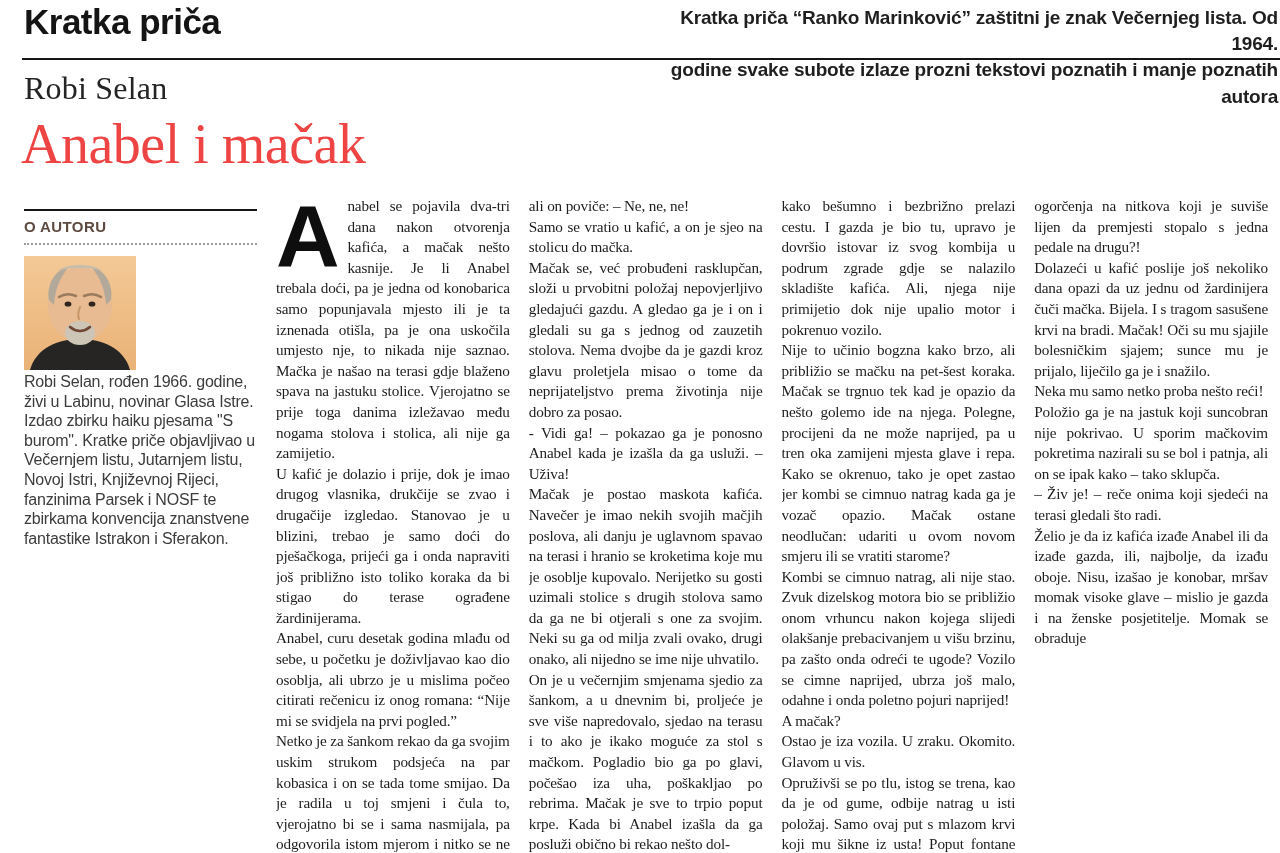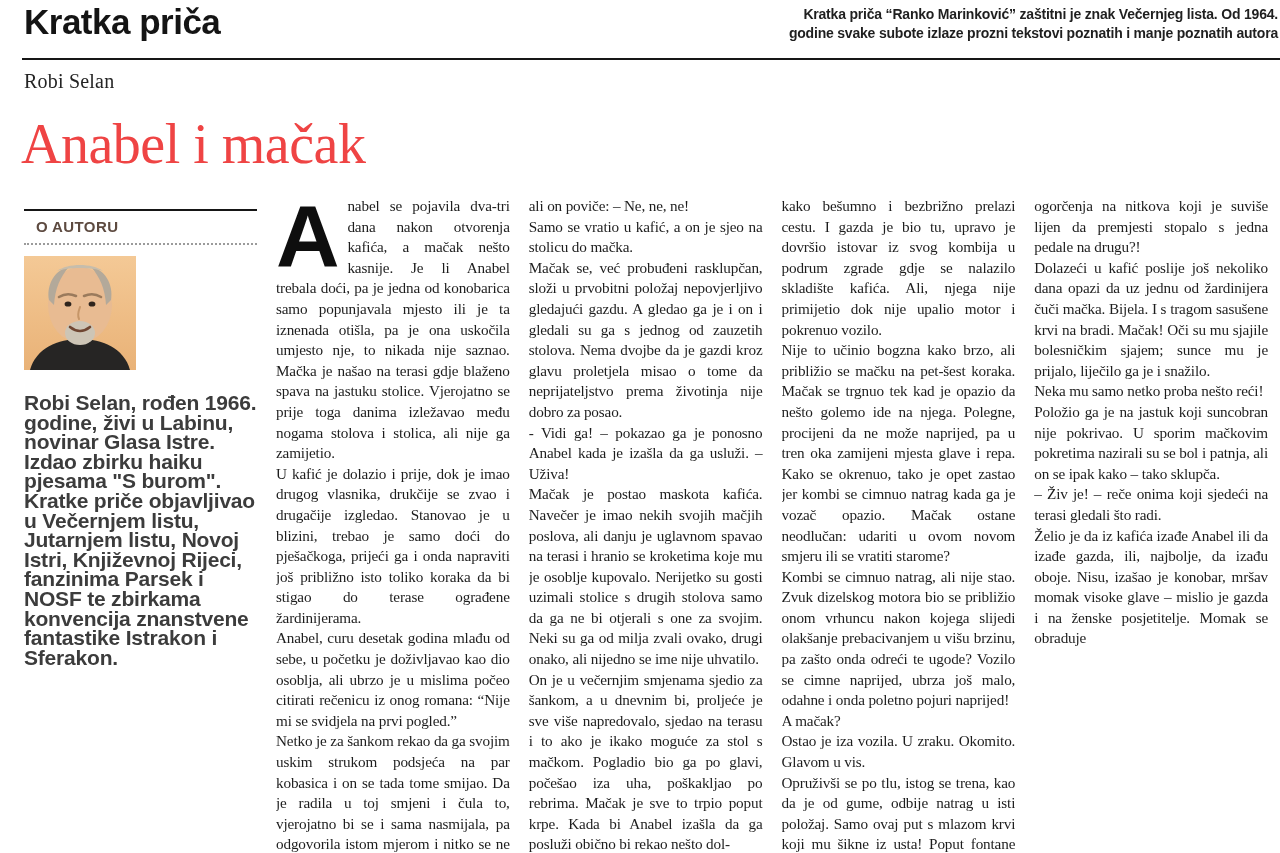--- a/index.html
+++ b/index.html
@@ -12,58 +12,58 @@
 
   
   .section-title {
     position: absolute; left: 24px; top: 2px;
     font-family: "Liberation Sans", sans-serif;
     font-weight: bold; font-size: 35px; letter-spacing: -0.5px;
     color: var(--ink, #141414);
   }
   .masthead-note {
     position: absolute; right: 14px; top: 5px; width: 620px;
-    text-align: right; font-weight: bold; font-size: 14px;
+    text-align: right; font-weight: bold; font-size: 19px;
     line-height: 1.38; color: #1f1f1f; letter-spacing: -0.2px;
   }
   .top-rule {
     position: absolute; left: 22px; right: 0; top: 58px;
     height: 2px; background: var(--rule, #161616);
   }
 
   
   .author {
     position: absolute; left: 24px; top: 70px;
     font-family: "Liberation Serif", serif;
-    font-size: 20px; color: #242424; letter-spacing: 0.2px;
+    font-size: 32px; color: #242424; letter-spacing: 0.2px;
   }
   .title {
     position: absolute; left: 21px; top: 112px; margin: 0;
     font-family: "Liberation Serif", serif; font-weight: 400;
     font-size: 56px; color: #ef4444; letter-spacing: -0.5px;
   }
 
   
   .content {
     position: absolute; left: 24px; top: 196px;
     width: 1244px; height: 657px;
     display: flex; gap: 19px; overflow: hidden;
   }
 
   .sidebar { flex: 0 0 233px; width: 233px; padding-top: 13px; box-sizing: border-box; }
   .sidebar-rule { border-top: 2px solid var(--rule, #161616); }
   .sidebar-heading {
-    margin: 7px 12px 8px; font-size: 15px; font-weight: bold;
+    margin: 7px 0 8px; font-size: 15px; font-weight: bold;
     letter-spacing: 0.4px; color: var(--accent-brown, #5d4a40);
   }
   .dotted { border-top: 2px dotted #9b9b9b; margin-bottom: 11px; }
   .photo { width: 112px; height: 114px; display: block; }
   .bio {
-    margin-top: 23px; font-size: 21px; line-height: 19.6px;
-    font-weight: bold; color: #3c3c3c; letter-spacing: -0.2px;
+    margin-top: 2px; font-size: 16px; line-height: 19.6px;
+    font-weight: normal; color: #3c3c3c; letter-spacing: -0.2px;
   }
 
   .col {
     flex: 1 1 0; overflow: hidden;
     font-family: "Liberation Serif", serif;
     font-size: 15.2px; line-height: 20.6px; letter-spacing: -0.15px;
     text-align: justify; color: #1d1d1d;
   }
   .col p { margin: 0; }
   .dropcap {

